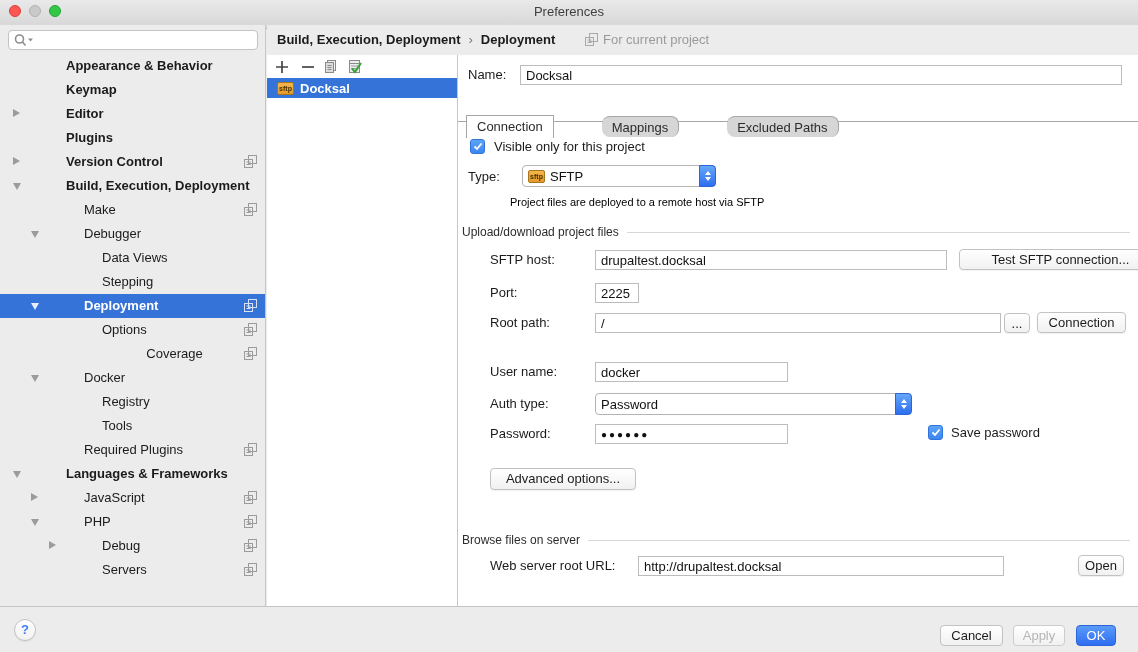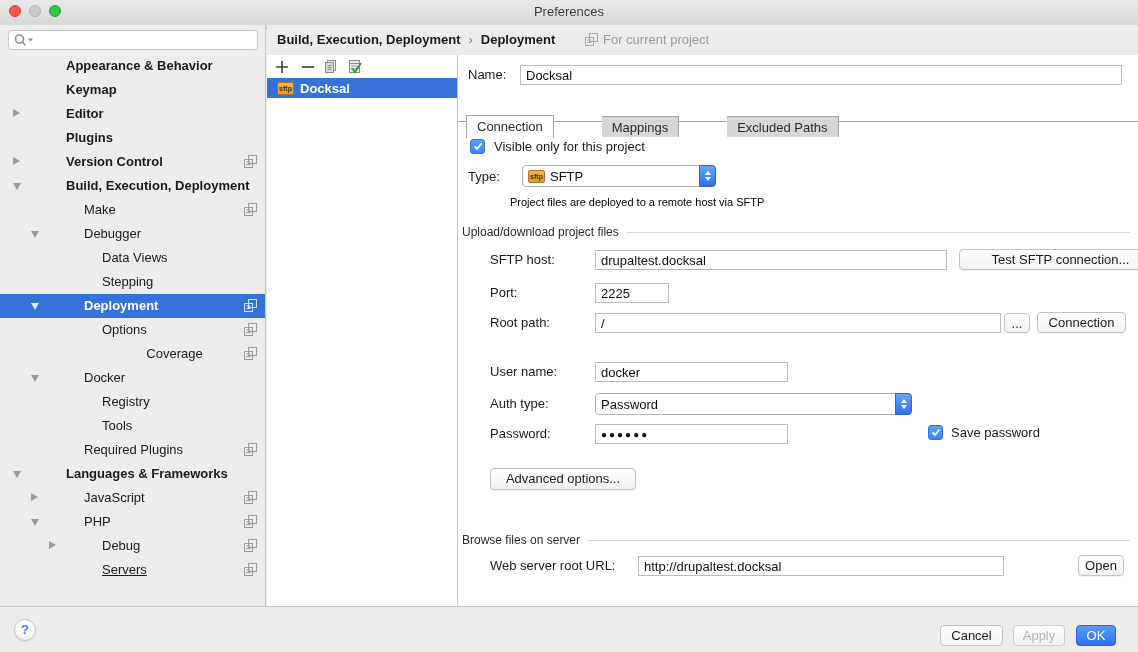--- a/index.html
+++ b/index.html
@@ -52,21 +52,21 @@
   .serverrow .sftp-badge{margin-left:10px;}
   
   .content{position:absolute;left:458px;top:55px;width:680px;height:551px;background:#fff;font-size:13px;color:#1b1b1b;}
   .lbl{position:absolute;height:20px;line-height:20px;font-size:13px;color:#1b1b1b;white-space:nowrap;}
   .field{position:absolute;height:20px;border:1px solid #bcbcbc;background:#fff;font-size:13px;
     padding:0 5px;color:#111;font-family:"Liberation Sans",sans-serif;outline:none;}
   .tabline{position:absolute;left:0;top:66px;width:680px;height:1px;background:#a6a6a6;z-index:1;}
   .tabbar{position:absolute;left:8px;top:60px;height:23px;display:flex;align-items:center;z-index:2;gap:48px;}
   .tab{height:21px;line-height:21px;padding:0 10px;font-size:13px;color:#2c2c2c;background:#d6d6d6;
     border:1px solid #a6a6a6;border-bottom:none;margin-bottom:1px;cursor:default;}
-  .tab + .tab{border-left:none;}
+  .tab + .tab{border-left:none;border-radius:8px;}
   .tab.active{height:23px;line-height:22px;margin-bottom:0;background:#fff;}
   .checkbox{position:absolute;width:15px;height:15px;border-radius:3px;
     background:linear-gradient(#5ba4f9,#3c86ef);border:1px solid #2f74d9;
     display:flex;align-items:center;justify-content:center;}
   .dropdown{position:absolute;height:22px;background:#fff;border:1px solid #b4b4b4;border-radius:4px;
     display:flex;align-items:center;padding-left:5px;cursor:default;}
   .dropdown .val{font-size:13px;color:#111;}
   .dropdown .sftp-badge{margin-right:5px;}
   .stepper{position:absolute;right:-1px;top:-1px;width:17px;height:22px;border-radius:0 4px 4px 0;
     background:linear-gradient(#6faceffa,#2d6ef0);background:linear-gradient(#66a7f8,#2d6ef0);
@@ -231,21 +231,21 @@
           <span class="arrow right" style="left: 49px;"></span>
           <span class="tlabel" style="padding-left: 66px;">Debug</span>
           <svg class="pbadge" width="13" height="13" viewBox="0 0 13 13">
     <rect x="4.5" y="0.5" width="8" height="8" fill="none" stroke="currentColor"></rect>
     <rect x="0.5" y="4.5" width="8" height="8" fill="none" stroke="currentColor"></rect>
     <line x1="2.5" y1="7" x2="6.5" y2="7" stroke="currentColor"></line>
     <line x1="2.5" y1="9.5" x2="6.5" y2="9.5" stroke="currentColor"></line>
   </svg>
         </div>
         <div class="trow">
-          <span class="tlabel" style="padding-left: 66px; text-decoration: underline;">Servers</span>
+          <span class="tlabel" style="padding-left: 66px;">Servers</span>
           <svg class="pbadge" width="13" height="13" viewBox="0 0 13 13">
     <rect x="4.5" y="0.5" width="8" height="8" fill="none" stroke="currentColor"></rect>
     <rect x="0.5" y="4.5" width="8" height="8" fill="none" stroke="currentColor"></rect>
     <line x1="2.5" y1="7" x2="6.5" y2="7" stroke="currentColor"></line>
     <line x1="2.5" y1="9.5" x2="6.5" y2="9.5" stroke="currentColor"></line>
   </svg>
         </div>
       </div>
   </div>
 
@@ -328,21 +328,21 @@
     <div class="sect" style="left:4px;top:170px;width:668px">
       <span>Upload/download project files</span>
       <span class="rule"></span>
     </div>
 
     <span class="lbl" style="left:32px;top:195px">SFTP host:</span>
     <input class="field" style="left: 137px; top: 195px; width: 352px;" value="drupaltest.docksal">
     <button class="btn" style="left:501px;top:194px;width:203px">Test SFTP connection...</button>
 
     <span class="lbl" style="left:32px;top:228px">Port:</span>
-    <input class="field" style="left: 137px; top: 228px; width: 74px;" value="2225">
+    <input class="field" style="left: 137px; top: 228px; width: 44px;" value="2225">
 
     <span class="lbl" style="left:32px;top:258px">Root path:</span>
     <input class="field" style="left: 137px; top: 258px; width: 406px;" value="/">
     <button class="btn" style="left:546px;top:258px;width:26px;height:20px">...</button>
     <button class="btn" style="left:579px;top:257px;width:89px">Connection</button>
 
     <span class="lbl" style="left:32px;top:307px">User name:</span>
     <input class="field" style="left: 137px; top: 307px; width: 193px;" value="docker">
 
     <span class="lbl" style="left:32px;top:339px">Auth type:</span>

